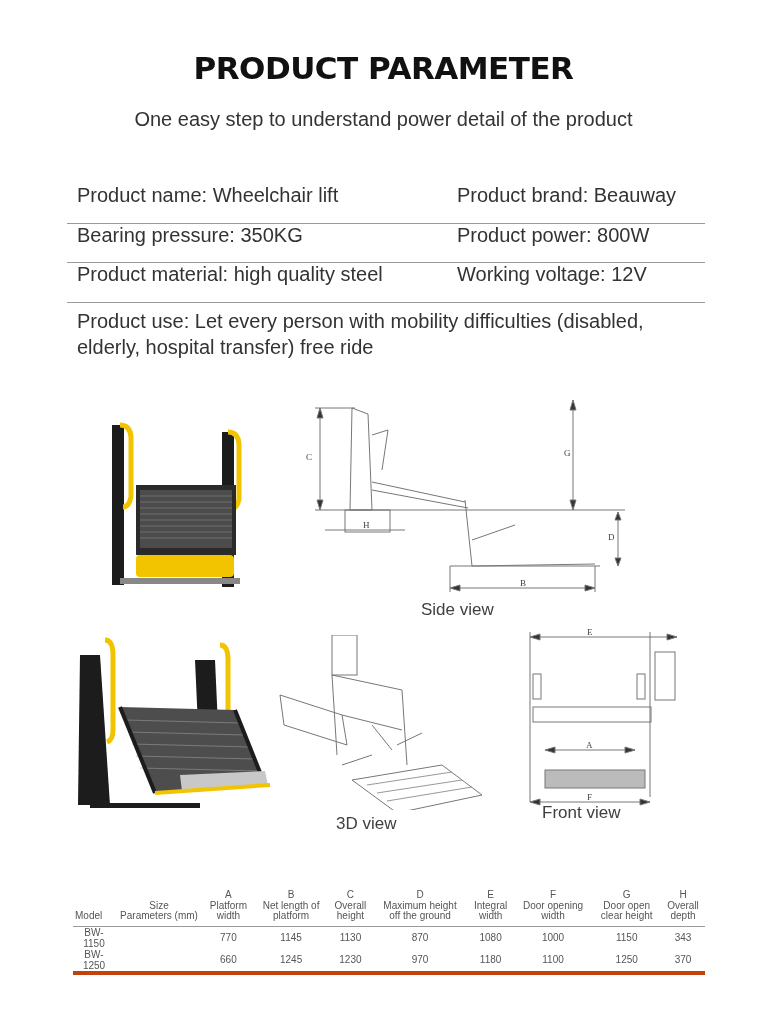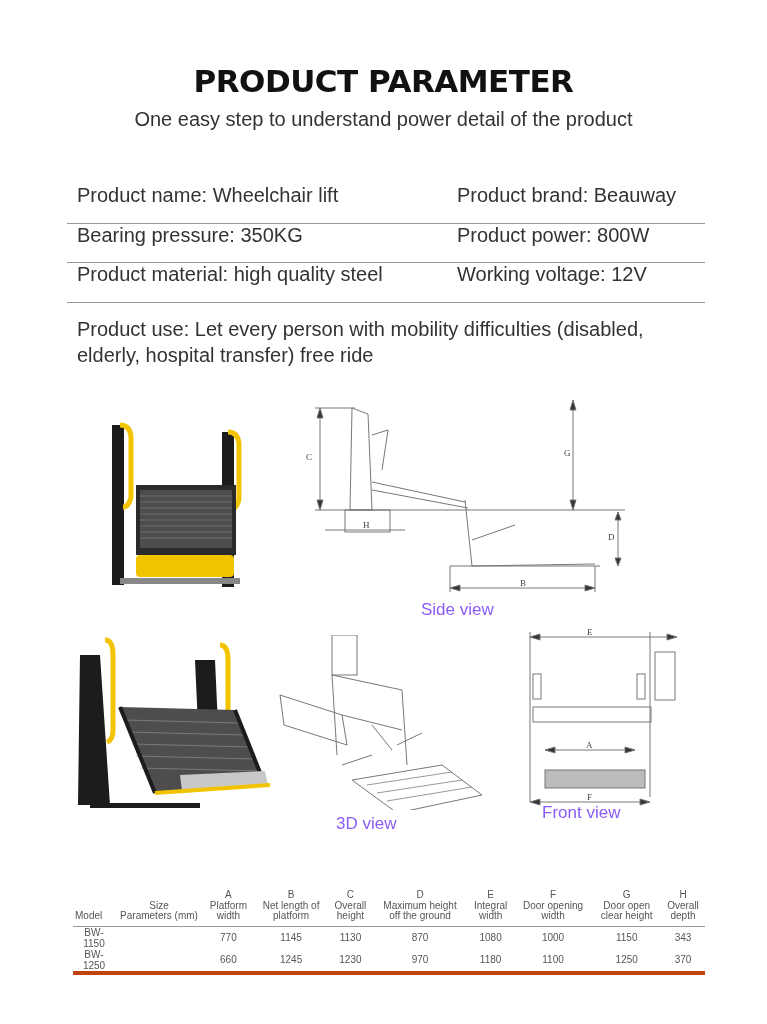--- a/index.html
+++ b/index.html
@@ -1,33 +1,33 @@
 <!DOCTYPE html>
 <html><head>
 <meta charset="utf-8">
 <style>
   * { box-sizing: border-box; margin: 0; padding: 0; }
   html, body { width: 767px; height: 1024px; background: #ffffff; overflow: hidden; }
   body { font-family: "Liberation Sans", "DejaVu Sans", sans-serif; color: #222; position: relative; }
 
-  .title { position: absolute; top: 63px; left: 0; width: 767px; text-align: center;
+  .title { position: absolute; top: 50px; left: 0; width: 767px; text-align: center;
            font-family: "DejaVu Sans", sans-serif; font-weight: bold; font-size: 31px; letter-spacing: -0.5px; color: #111; }
   .subtitle { position: absolute; top: 108px; left: 0; width: 767px; text-align: center;
               font-size: 20px; color: #333; font-weight: normal; }
 
   .spec-table { position: absolute; top: 184px; left: 67px; width: 638px; }
   .spec-row { display: flex; height: 39.5px; align-items: flex-start; border-bottom: 1px solid #9a9a9a; }
   .spec-cell { font-size: 20px; color: #333; padding-left: 10px; white-space: nowrap; }
   .spec-cell.left { width: 380px; }
   .spec-cell.right { flex: 1; }
-  .spec-use { font-size: 20px; color: #333; padding-left: 10px; padding-top: 13px; line-height: 26px; }
+  .spec-use { font-size: 20px; color: #333; padding-left: 10px; padding-top: 5px; line-height: 26px; }
 
   .figures { position: absolute; top: 390px; left: 60px; width: 650px; height: 460px; }
   .fig { position: absolute; }
-  .caption { position: absolute; font-size: 17px; color: #8b5cf6; }
+  .caption { position: absolute; font-size: 17px; color: #404040; }
 
   .dim-table { position: absolute; top: 890px; left: 73px; width: 632px; border-collapse: collapse; }
   .dim-table th { font-weight: normal; font-size: 10px; color: #555; line-height: 10.5px; vertical-align: bottom;
                   padding: 0 2px 4px 2px; text-align: center; border-bottom: 1px solid #9a9a9a; }
   .dim-table th.l { text-align: left; padding-left: 2px; }
   .dim-table td { font-size: 10px; color: #555; text-align: center; height: 22px; padding: 0 2px; }
   .dim-table td.l { text-align: center; padding-left: 2px; }
   .dim-table tr:last-child td { border-bottom: 4px solid #c2410c; }
 </style>
 </head>

